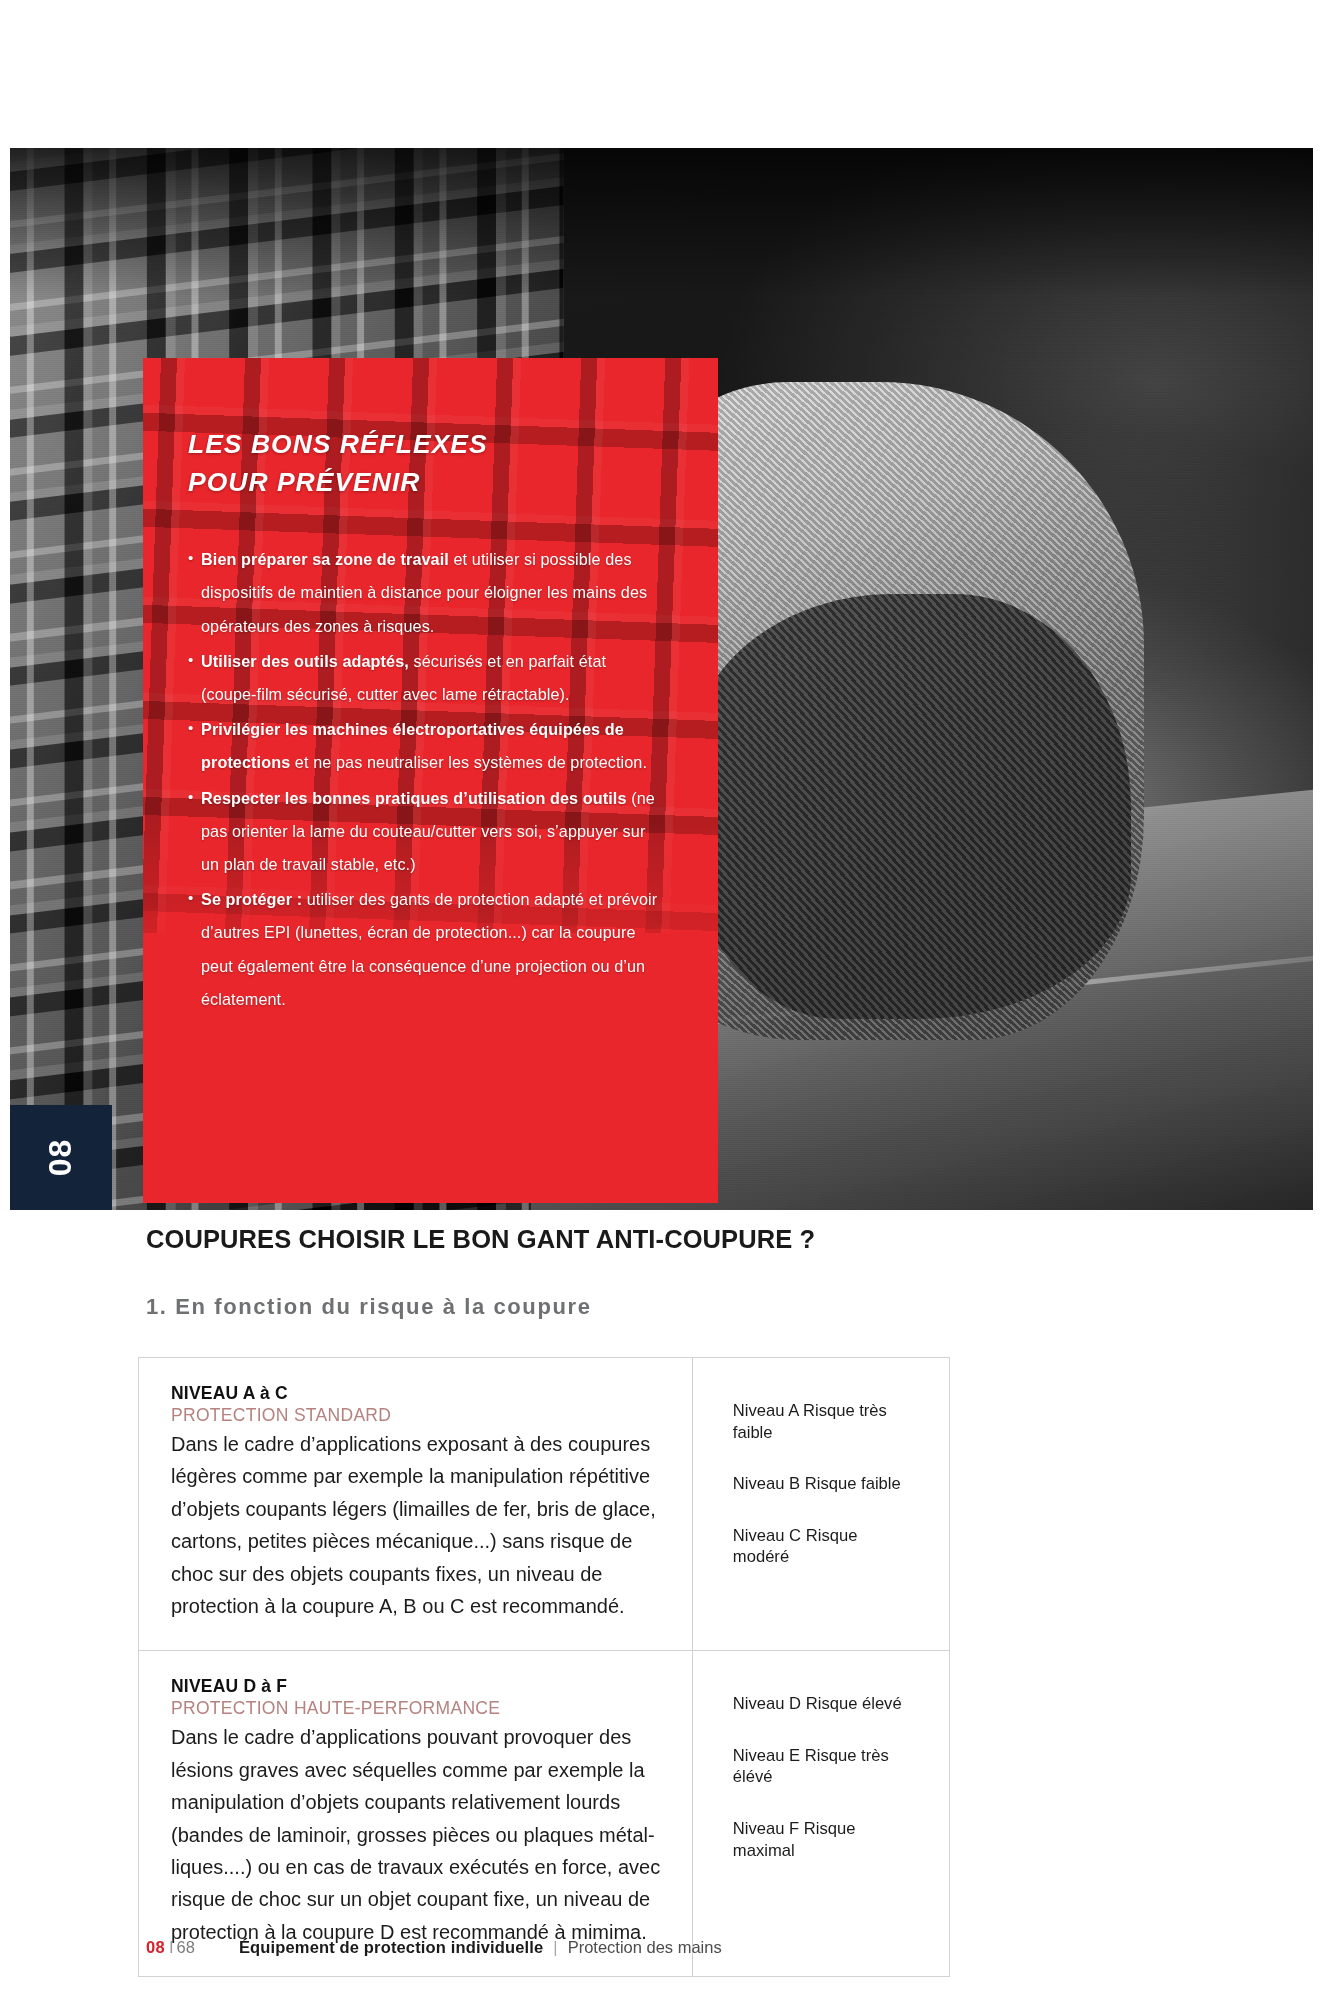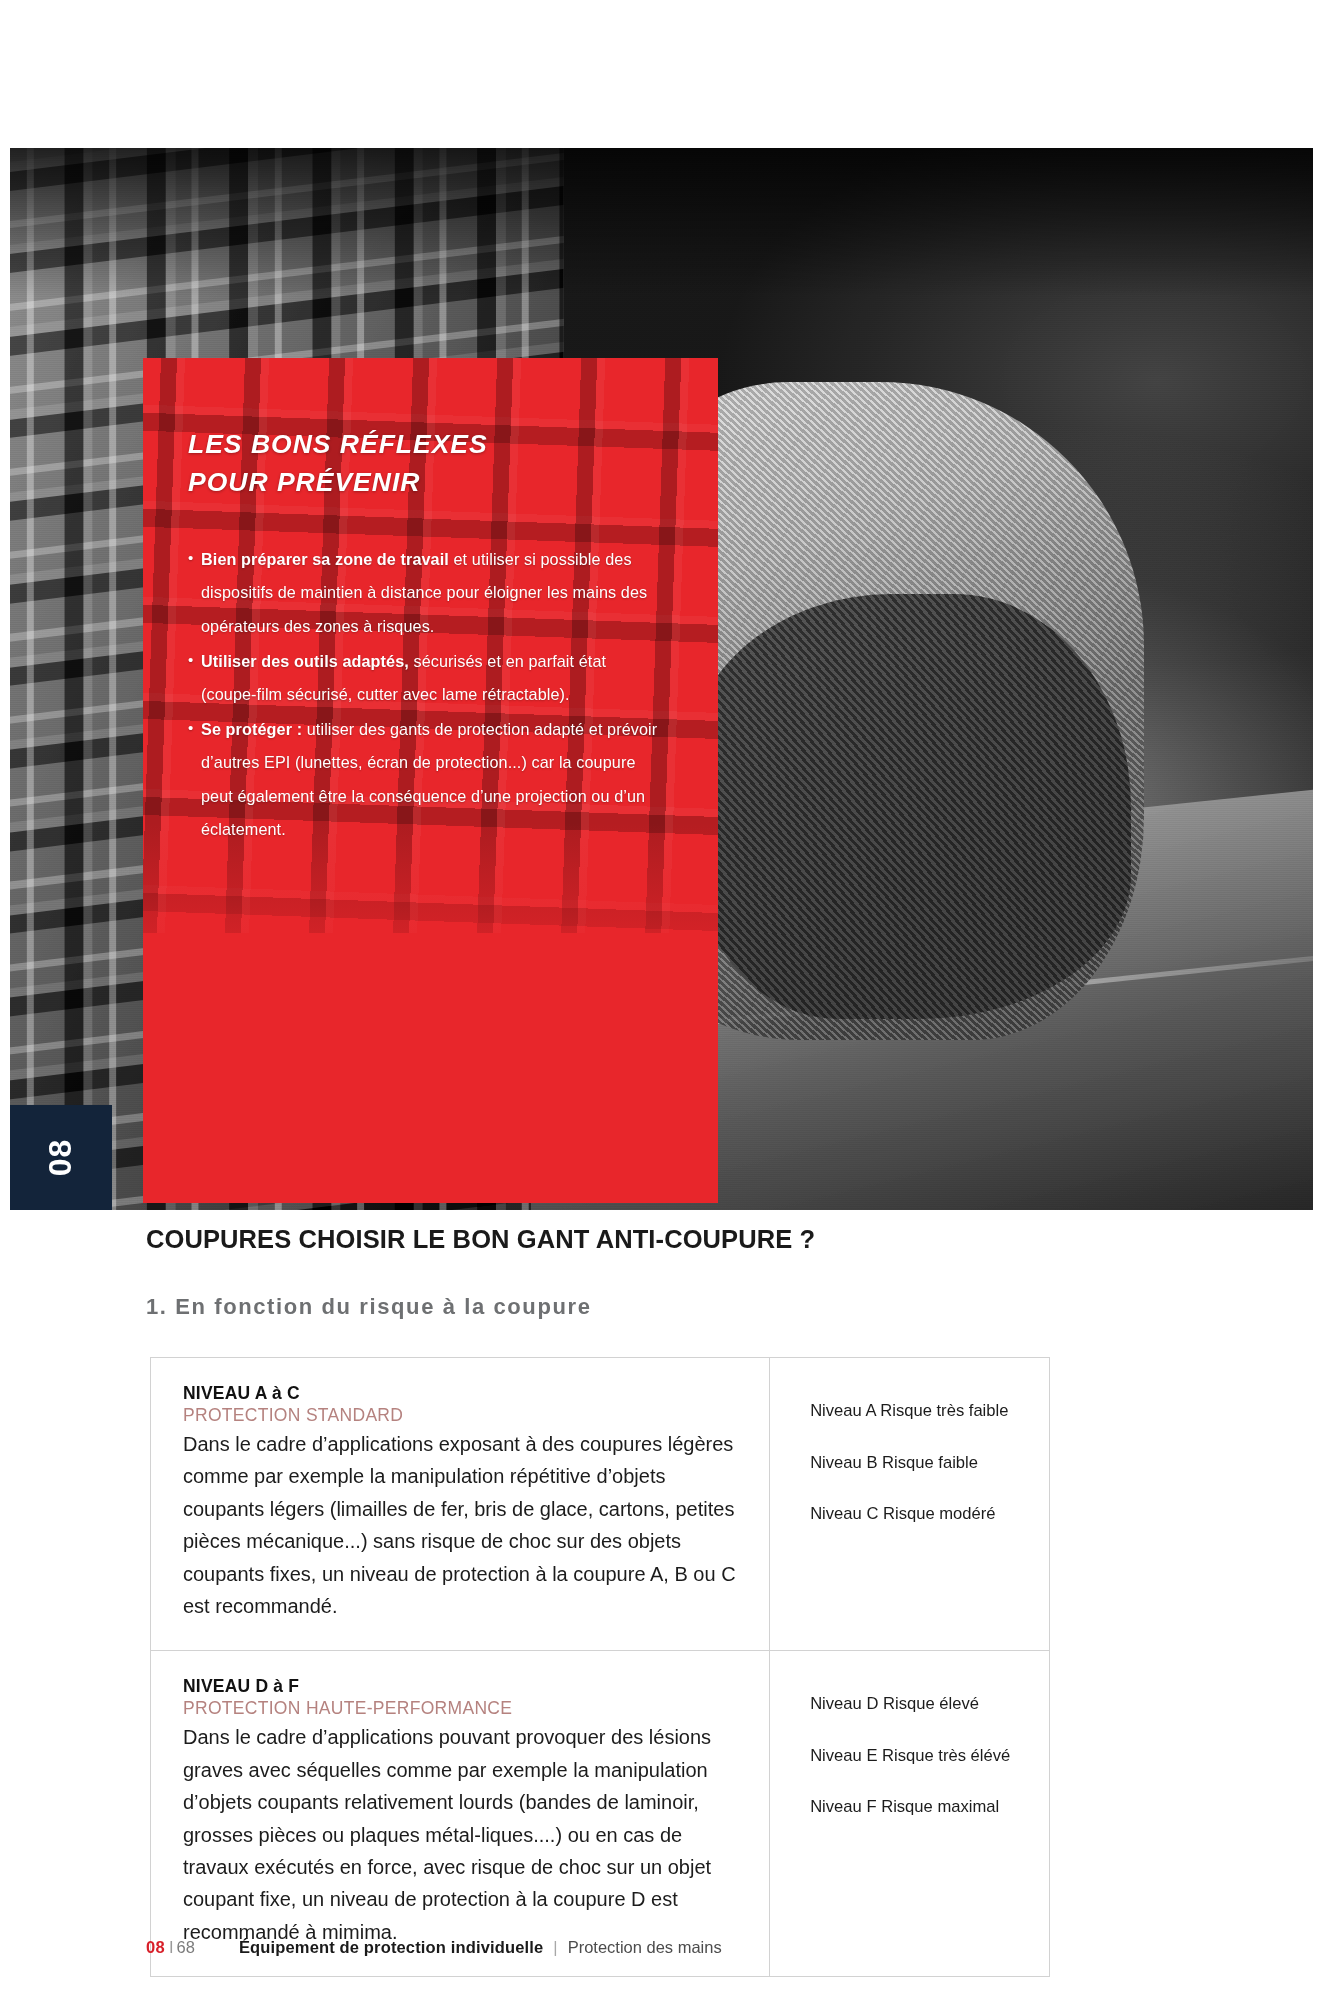--- a/index.html
+++ b/index.html
@@ -217,23 +217,23 @@
     top: 1294px;
     font-size: 22px;
     font-weight: 600;
     color: #6e7072;
     letter-spacing: 1.6px;
   }
 
   
   .risk-table {
     position: absolute;
-    left: 150px;
+    left: 138px;
     top: 1357px;
-    width: 900px;
+    width: 812px;
     border: 1px solid #d2d2d2;
     border-collapse: collapse;
     background: #fff;
   }
   .risk-table td {
     border: 1px solid #d2d2d2;
     vertical-align: top;
     padding: 25px 30px 28px 32px;
   }
   .risk-table td.left-cell { width: 700px; }
@@ -308,20 +308,26 @@
       <span>LES BONS RÉFLEXES</span>
       <span>POUR PRÉVENIR</span>
     </div>
 
     <ul class="callout-list">
       <li>
         <b>Bien préparer sa zone de travail</b><span> et utiliser si possible des dispositifs de maintien à distance pour éloigner les mains des opérateurs des zones à risques.</span>
       </li>
       <li>
         <b>Utiliser des outils adaptés,</b><span> sécurisés et en parfait état (coupe-film sécurisé, cutter avec lame rétractable).</span>
+      </li>
+      <li>
+        <b>Privilégier les machines électroportatives équipées de protections</b><span> et ne pas neutraliser les systèmes de protection.</span>
+      </li>
+      <li>
+        <b>Respecter les bonnes pratiques d’utilisation des outils</b><span> (ne pas orienter la lame du couteau/cutter vers soi, s’appuyer sur un plan de travail stable, etc.)</span>
       </li>
       <li>
         <b>Se protéger :</b><span> utiliser des gants de protection adapté et prévoir d’autres EPI (lunettes, écran de protection...) car la coupure peut également être la conséquence d’une projection ou d’un éclatement.</span>
       </li>
     </ul>
   </div>
 </div>
 
 <div class="page-tab">
   <span>08</span>

